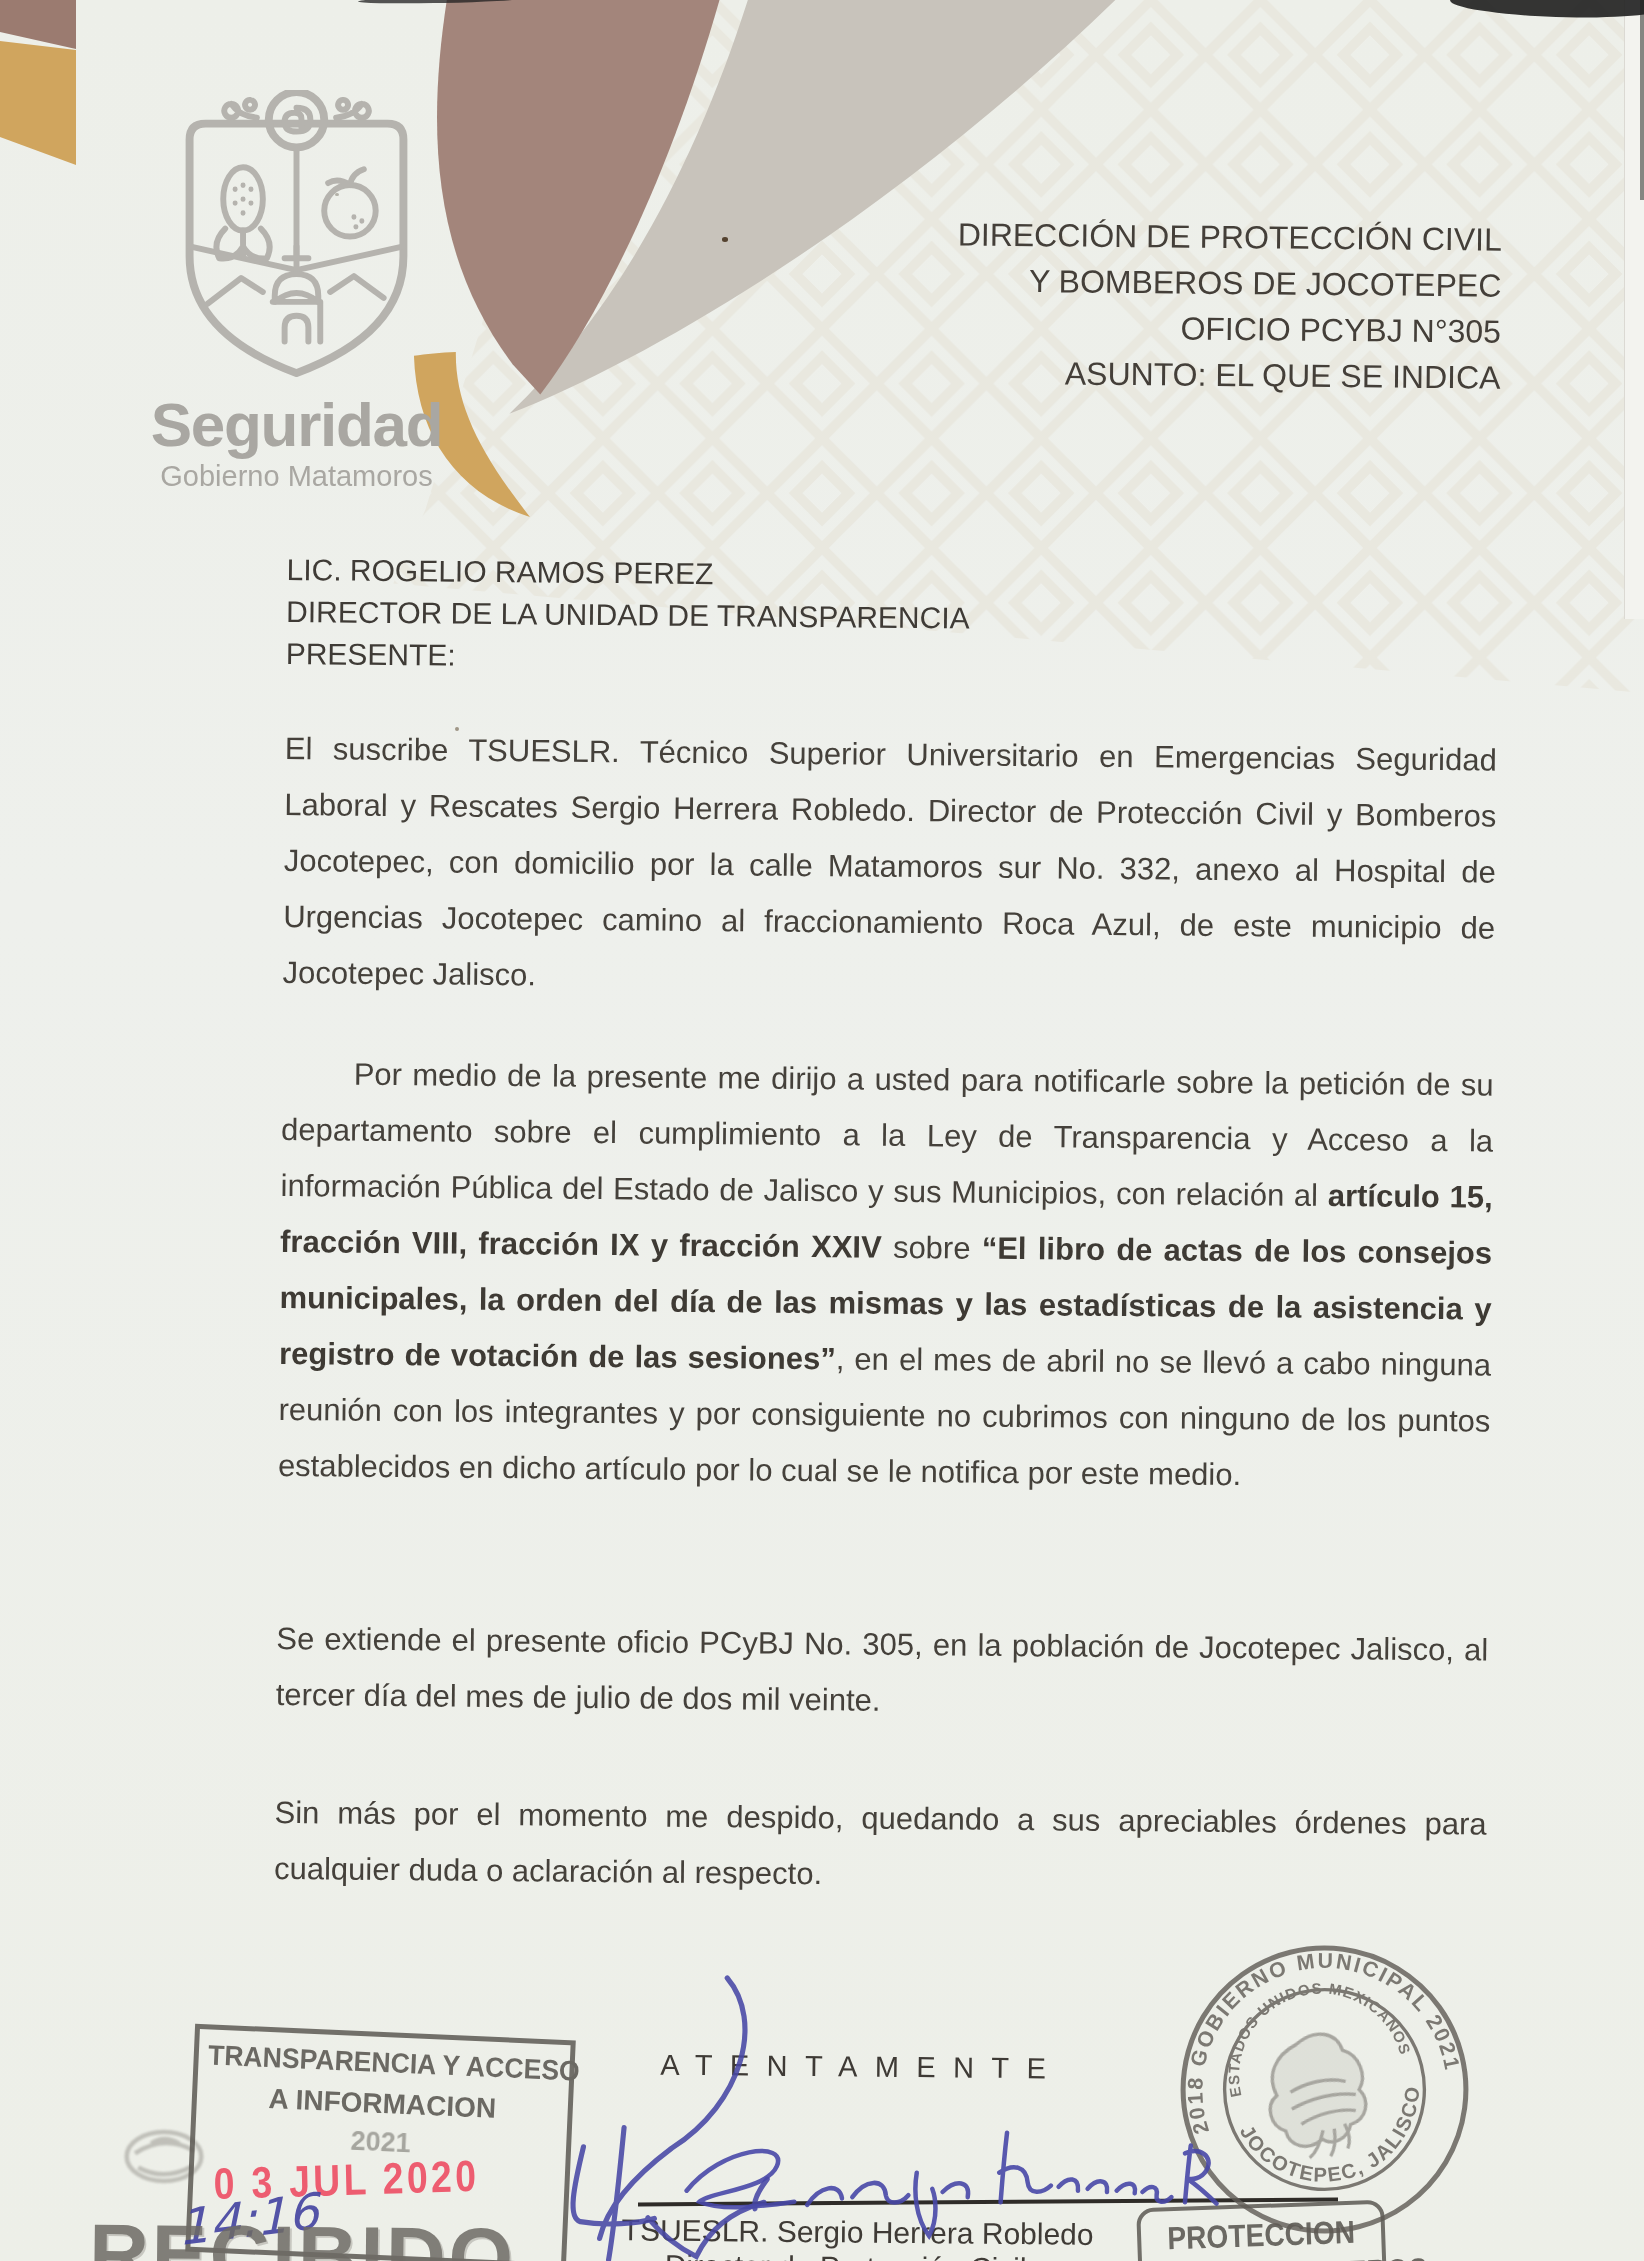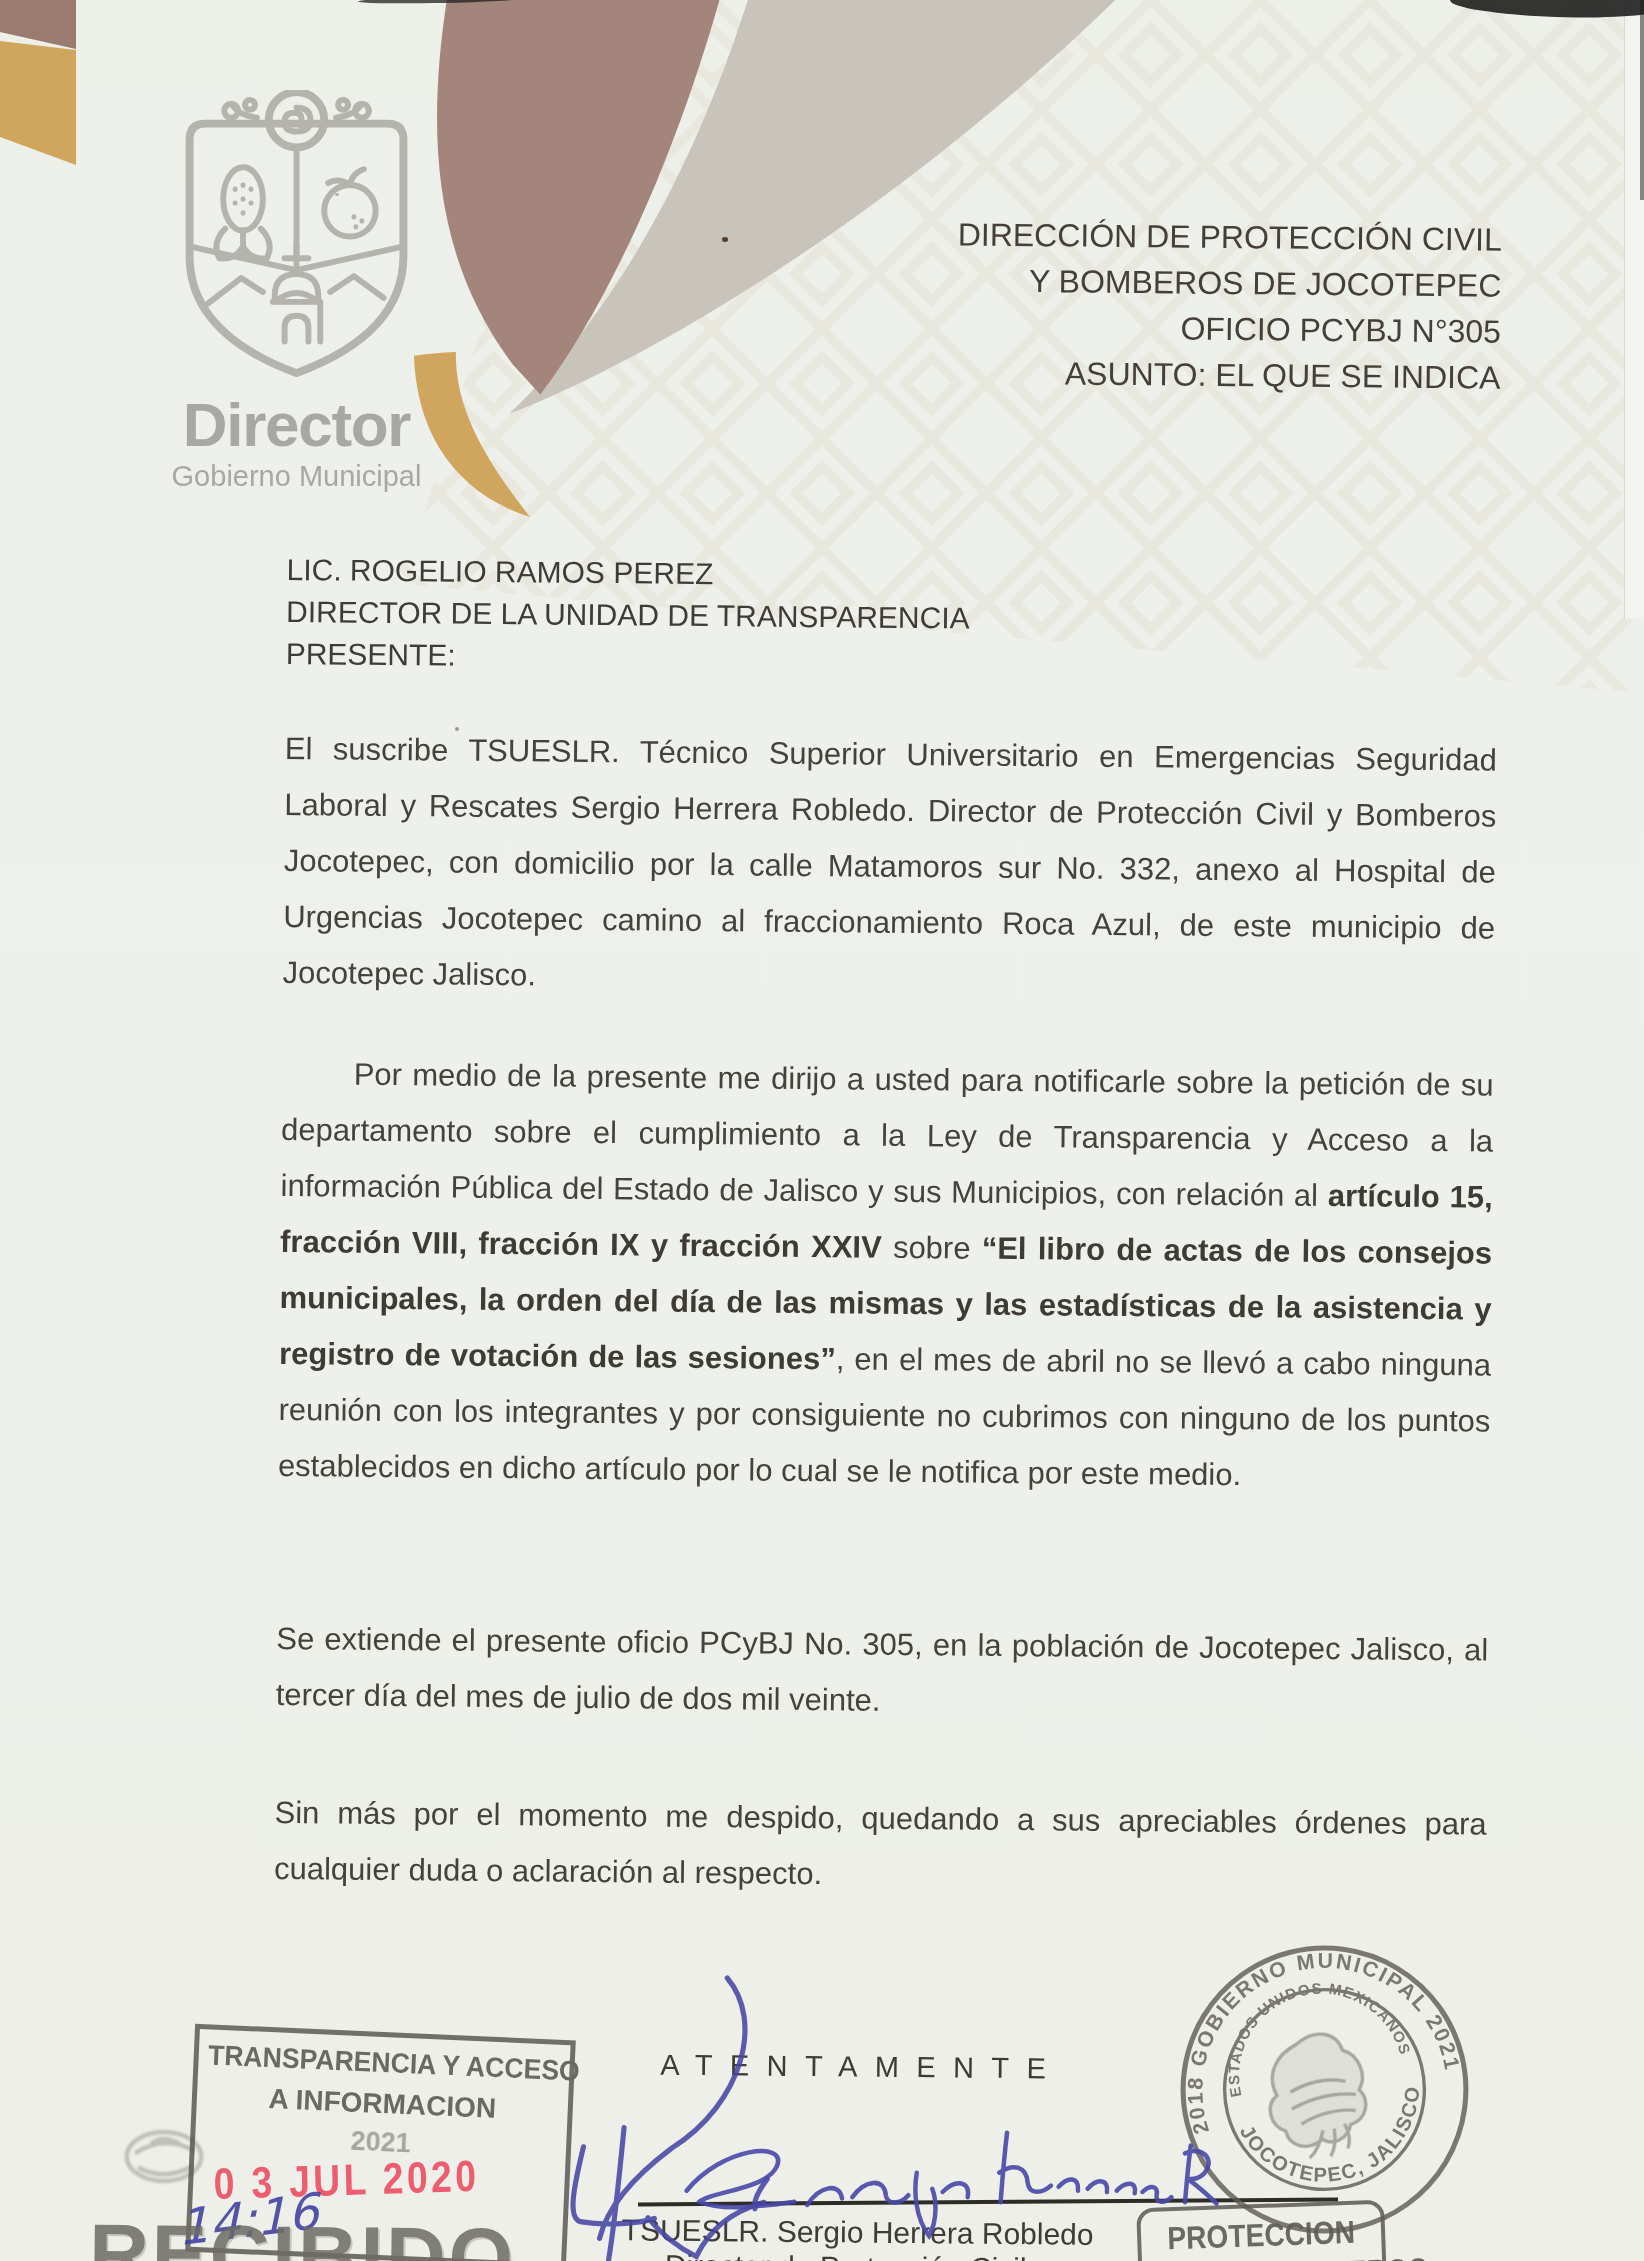--- a/index.html
+++ b/index.html
@@ -104,22 +104,22 @@
           <path d="M208,128 l0,.5 M216,132 l0,.5 M210,138 l0,.5" stroke-width="5"></path>
         </g>
         <g stroke-width="6">
           <path d="M60,216 l34,-26 l22,14 M184,204 l24,-16 l30,22"></path>
           <path d="M150,158 l0,26 M138,170 l24,0"></path>
           <path d="M128,214 q22,-18 44,0 l0,-6 q0,-22 -22,-22 q-22,0 -22,22 z"></path>
           <path d="M126,214 l48,0 l0,40 M138,254 l0,-14 q0,-12 12,-12 q12,0 12,12 l0,14"></path>
         </g>
       </g>
     </svg>
-    <div class="logo-name">Director</div>
-    <div class="logo-sub">Gobierno Municipal</div>
+    <div class="logo-name">Seguridad</div>
+    <div class="logo-sub">Gobierno Matamoros</div>
   </div>
 
   <div class="abs typed">
     <div class="abs office">
       <div>DIRECCIÓN DE PROTECCIÓN CIVIL</div>
       <div>Y BOMBEROS DE JOCOTEPEC</div>
       <div>OFICIO PCYBJ N°305</div>
       <div>ASUNTO: EL QUE SE INDICA</div>
     </div>
 

